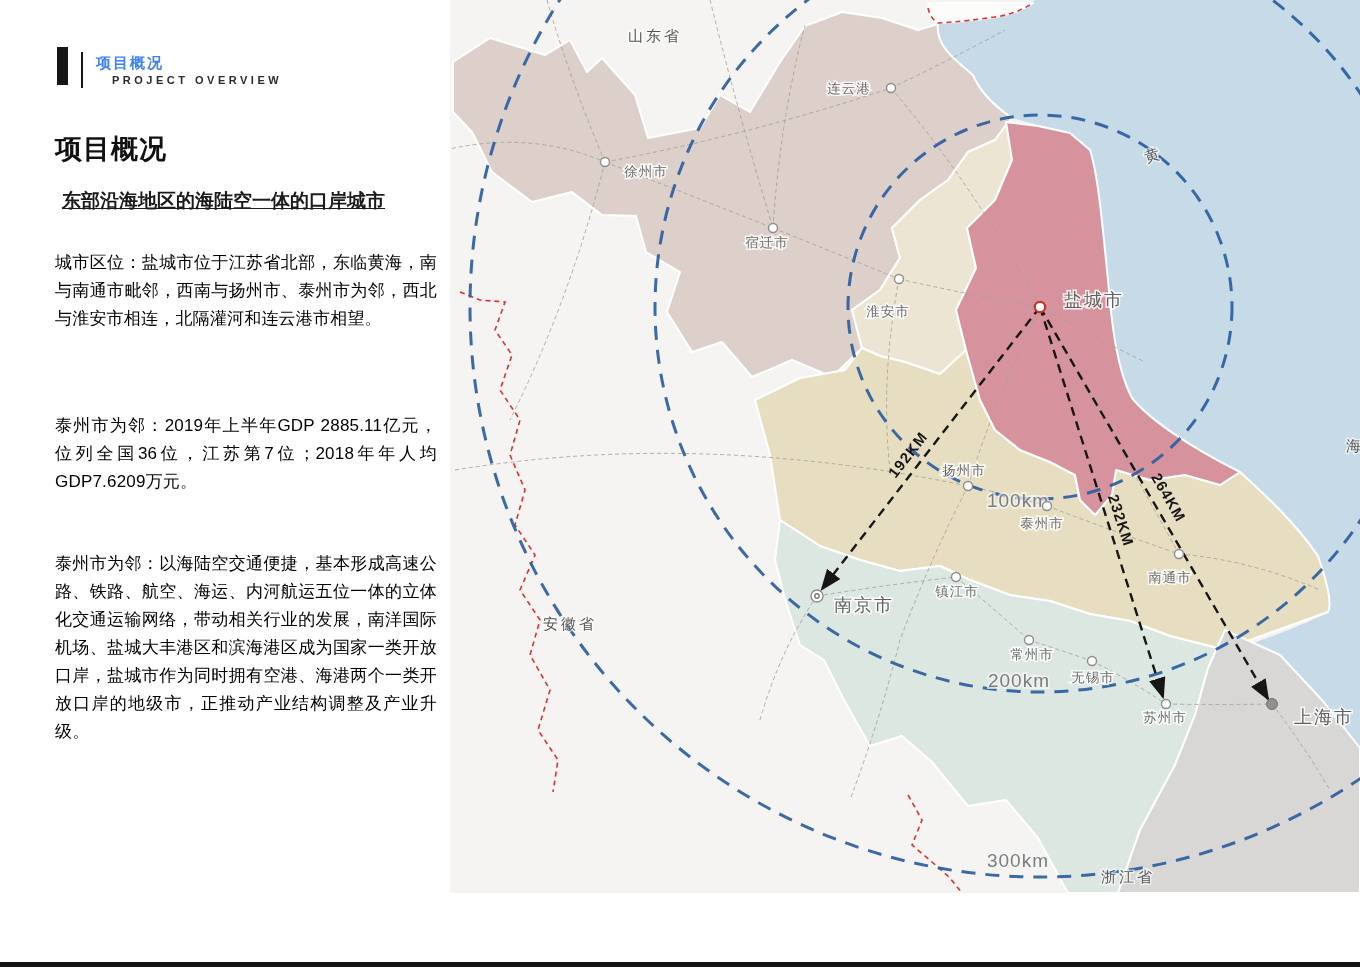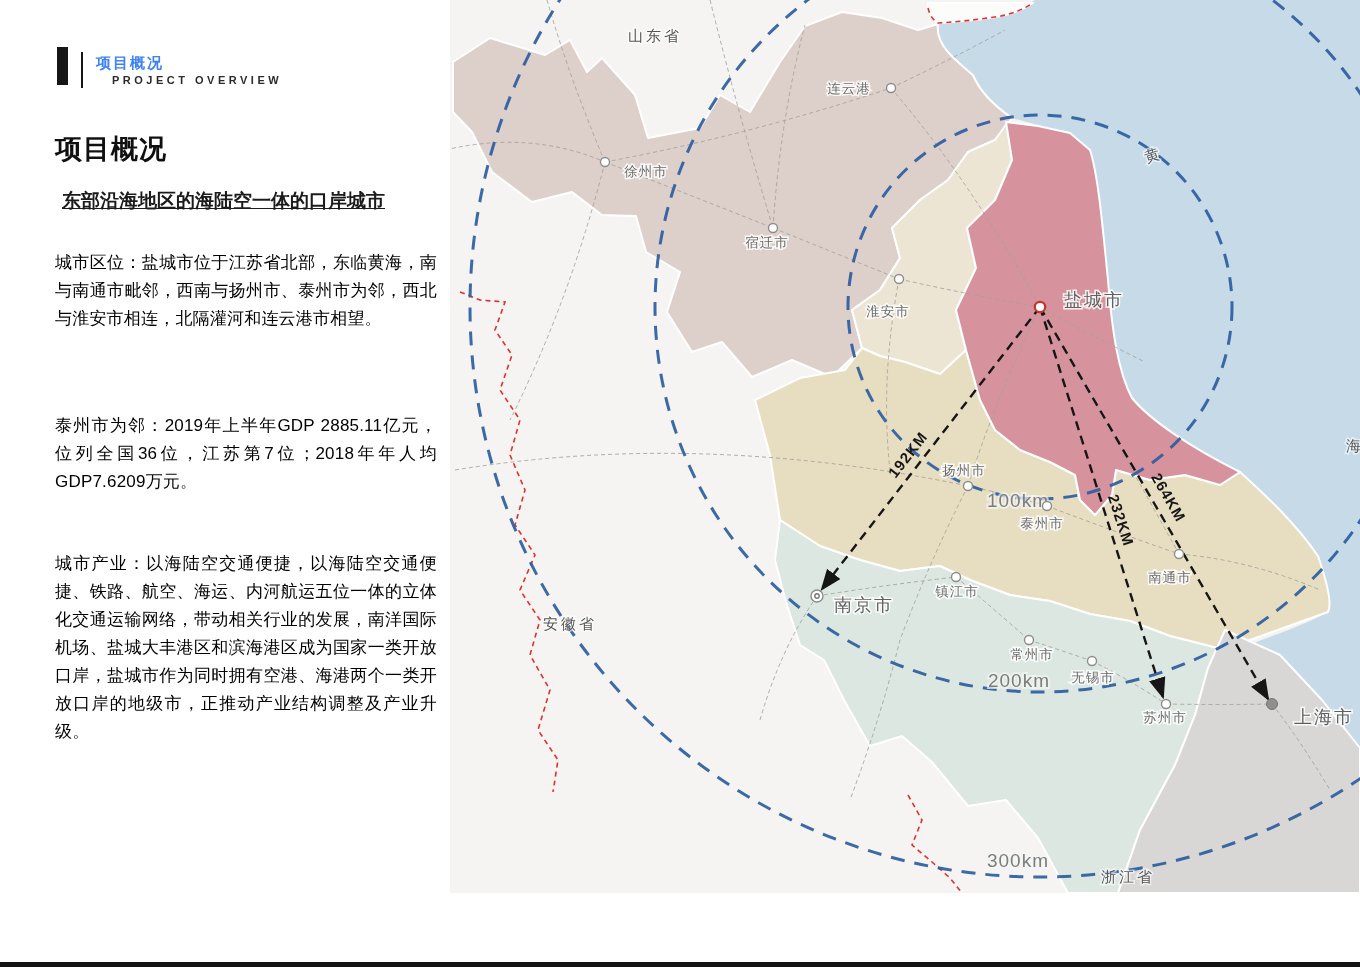--- a/index.html
+++ b/index.html
@@ -44,21 +44,21 @@
 <div class="stage">
 
   <div class="logo-bar"></div>
   <div class="logo-line"></div>
   <div class="header-cn">项目概况</div>
   <div class="header-en">PROJECT OVERVIEW</div>
   <div class="sec-title">项目概况</div>
   <div class="sec-subtitle">东部沿海地区的海陆空一体的口岸城市</div>
   <div class="para p1">城市区位：盐城市位于江苏省北部，东临黄海，南与南通市毗邻，西南与扬州市、泰州市为邻，西北与淮安市相连，北隔灌河和连云港市相望。</div>
   <div class="para p2">泰州市为邻：2019年上半年GDP 2885.11亿元，位列全国36位，江苏第7位；2018年年人均GDP7.6209万元。</div>
-  <div class="para p3">城市产业：以海陆空交通便捷，以海陆空交通便捷、铁路、航空、海运、内河航运五位一体的立体化交通运输网络，带动相关行业的发展，南洋国际机场、盐城大丰港区和滨海港区成为国家一类开放口岸，盐城市作为同时拥有空港、海港两个一类开放口岸的地级市，正推动产业结构调整及产业升级。</div>
+  <div class="para p3">泰州市为邻：以海陆空交通便捷，基本形成高速公路、铁路、航空、海运、内河航运五位一体的立体化交通运输网络，带动相关行业的发展，南洋国际机场、盐城大丰港区和滨海港区成为国家一类开放口岸，盐城市作为同时拥有空港、海港两个一类开放口岸的地级市，正推动产业结构调整及产业升级。</div>
 
   <div class="map-wrap">
     <svg id="map" width="910" height="893" viewBox="0 0 910 893">
       <defs>
         <marker id="ah" markerWidth="10" markerHeight="8" refX="8" refY="3.5" orient="auto">
           <path d="M0,0 L9,3.5 L0,7 Z" fill="#161616"></path>
         </marker>
         <clipPath id="mapclip">
             <rect x="0" y="0" width="910" height="893"></rect>
           </clipPath>

